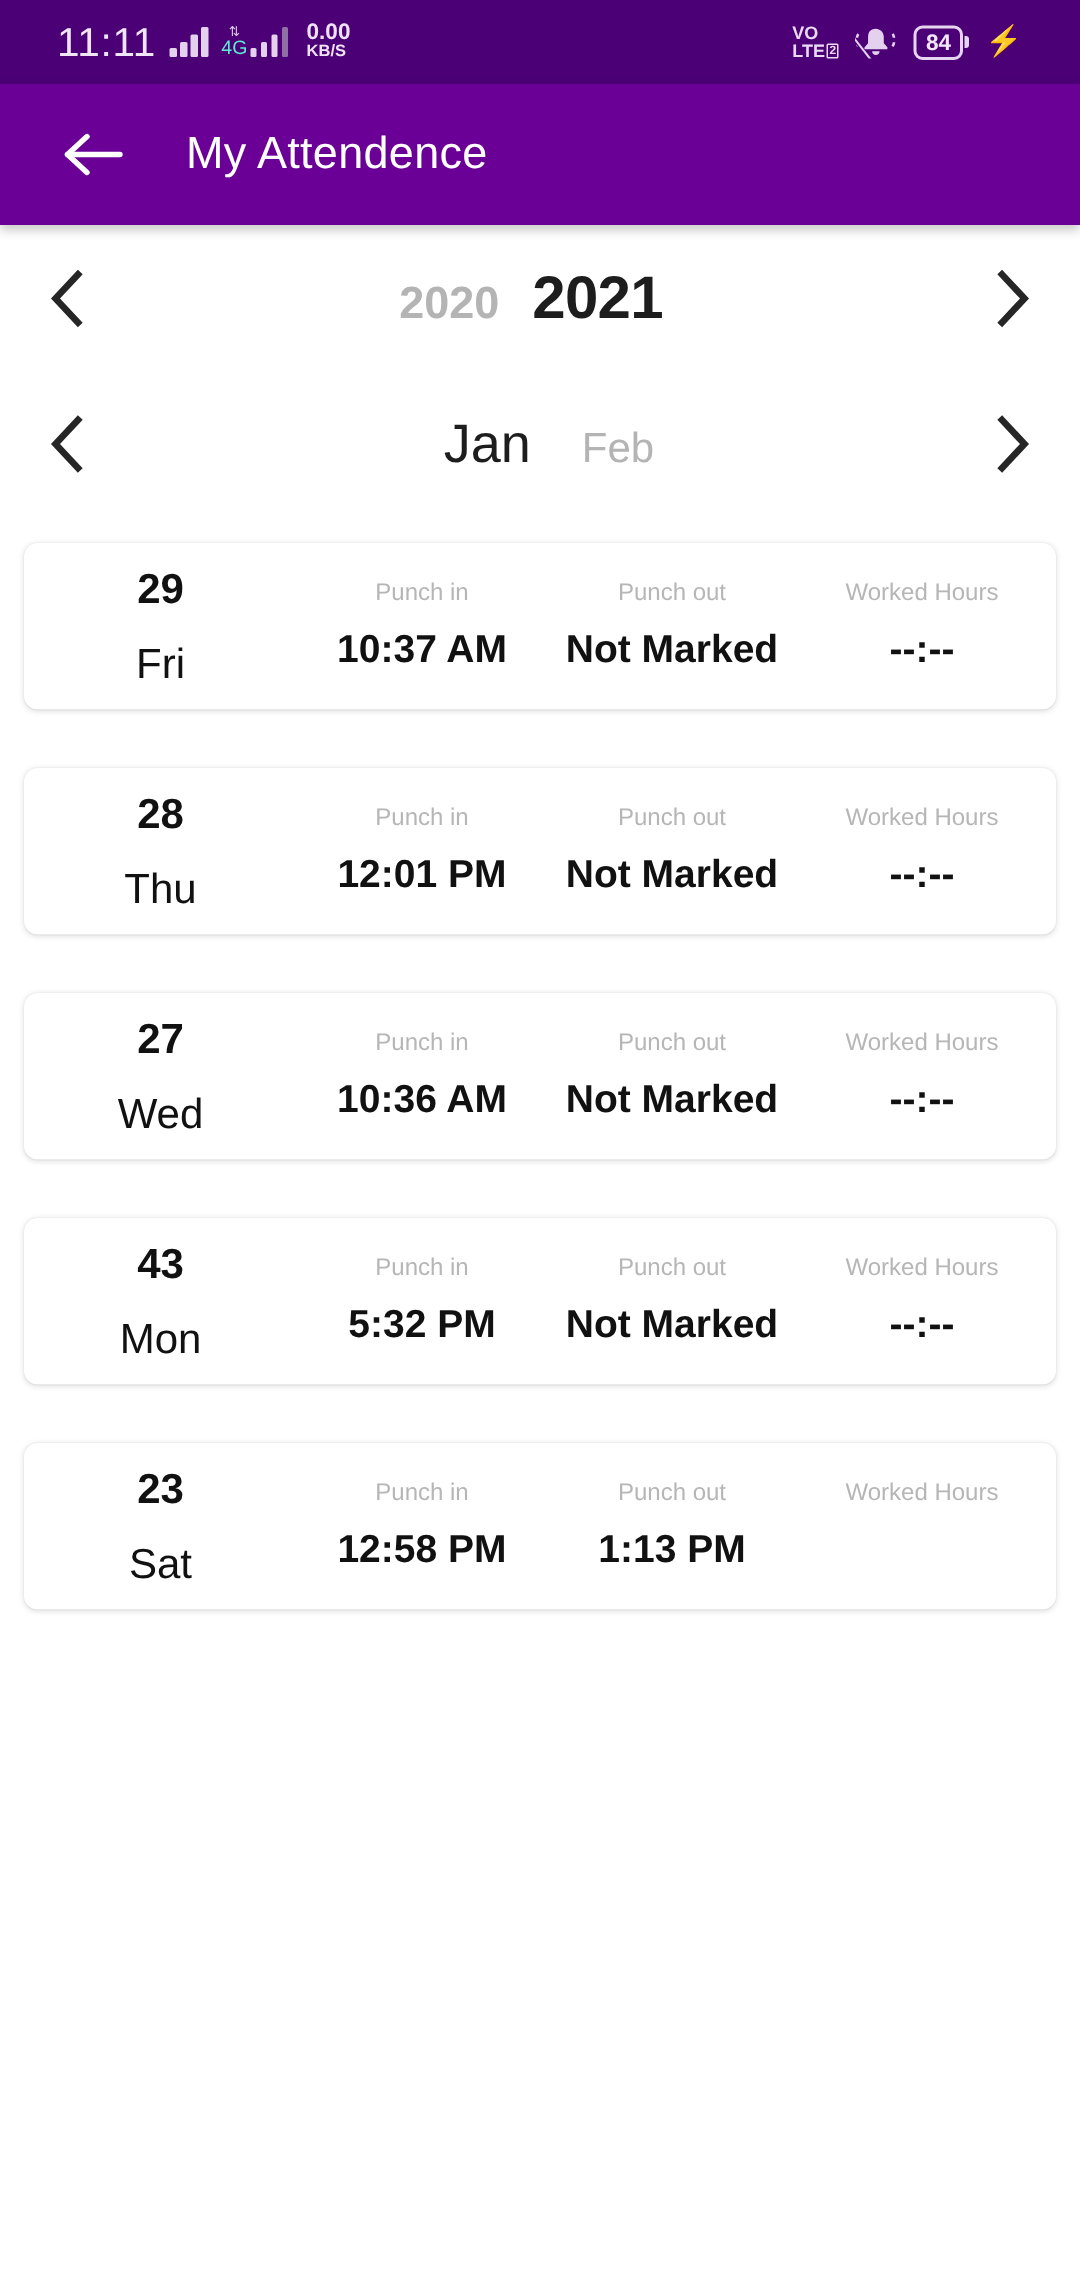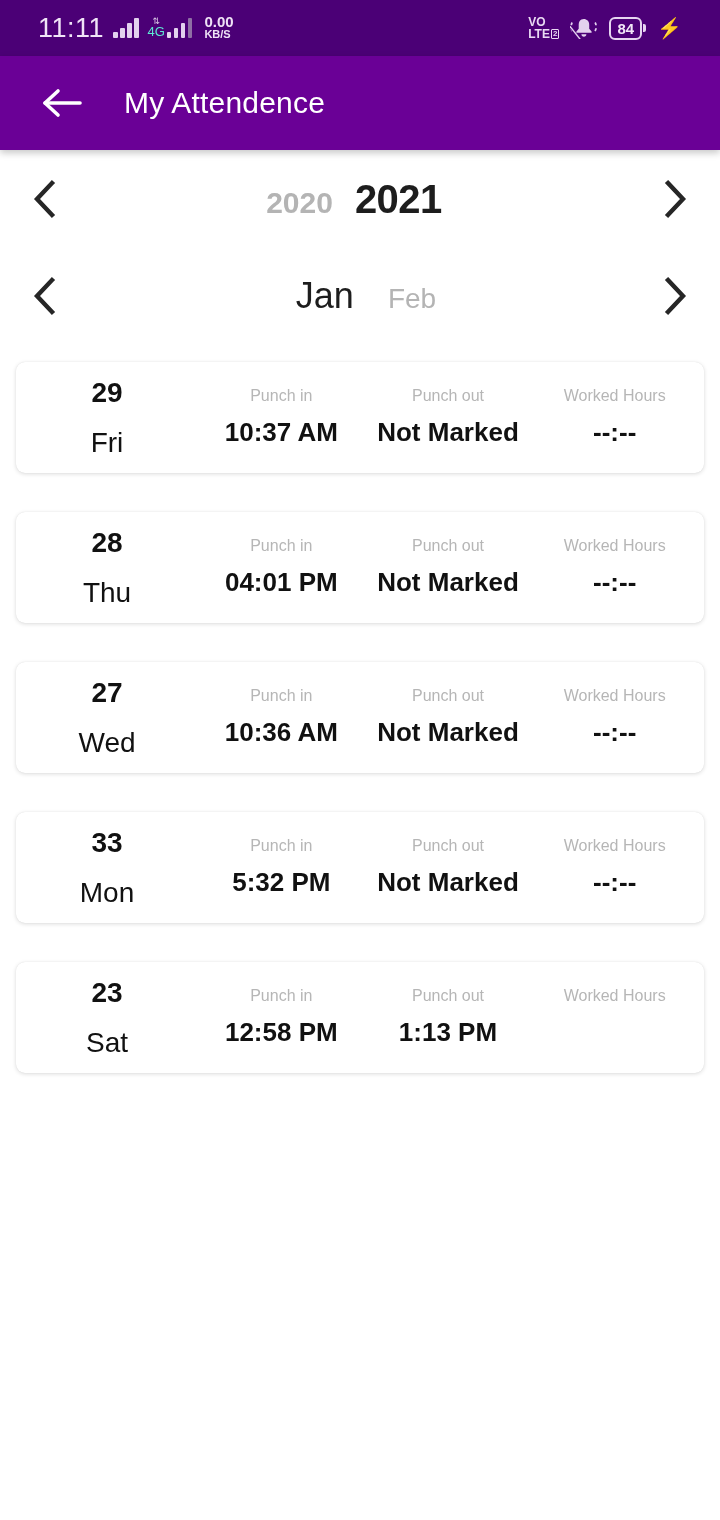--- a/index.html
+++ b/index.html
@@ -281,42 +281,42 @@
     </div>
     <div class="att-card">
       <div class="date-col">
         <span class="date-num">28</span>
         <span class="date-day">Thu</span>
       </div>
       <div class="cols">
         <span class="col-head">Punch in</span>
         <span class="col-head">Punch out</span>
         <span class="col-head">Worked Hours</span>
-        <span class="col-val">04:01 PM</span>
+        <span class="col-val">12:01 PM</span>
         <span class="col-val">Not Marked</span>
         <span class="col-val dash">--:--</span>
       </div>
     </div>
     <div class="att-card">
       <div class="date-col">
         <span class="date-num">27</span>
         <span class="date-day">Wed</span>
       </div>
       <div class="cols">
         <span class="col-head">Punch in</span>
         <span class="col-head">Punch out</span>
         <span class="col-head">Worked Hours</span>
         <span class="col-val">10:36 AM</span>
         <span class="col-val">Not Marked</span>
         <span class="col-val dash">--:--</span>
       </div>
     </div>
     <div class="att-card">
       <div class="date-col">
-        <span class="date-num">33</span>
+        <span class="date-num">43</span>
         <span class="date-day">Mon</span>
       </div>
       <div class="cols">
         <span class="col-head">Punch in</span>
         <span class="col-head">Punch out</span>
         <span class="col-head">Worked Hours</span>
         <span class="col-val">5:32 PM</span>
         <span class="col-val">Not Marked</span>
         <span class="col-val dash">--:--</span>
       </div>

